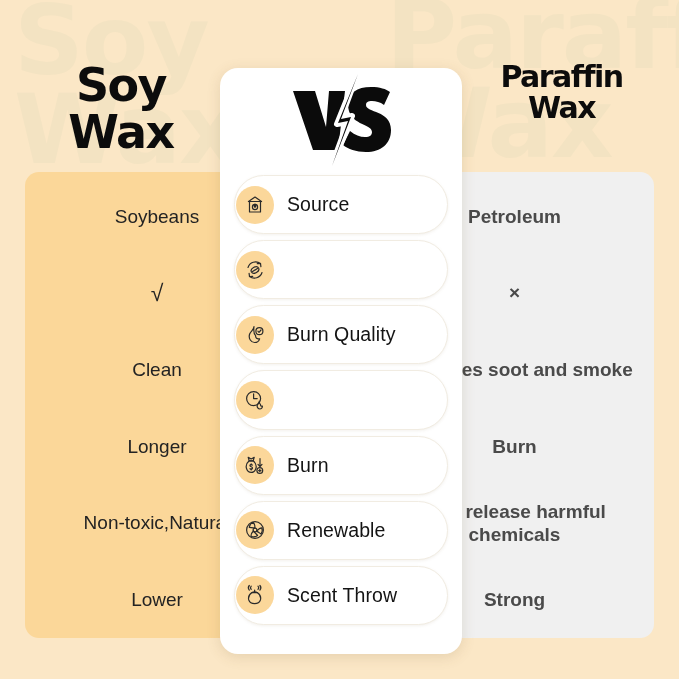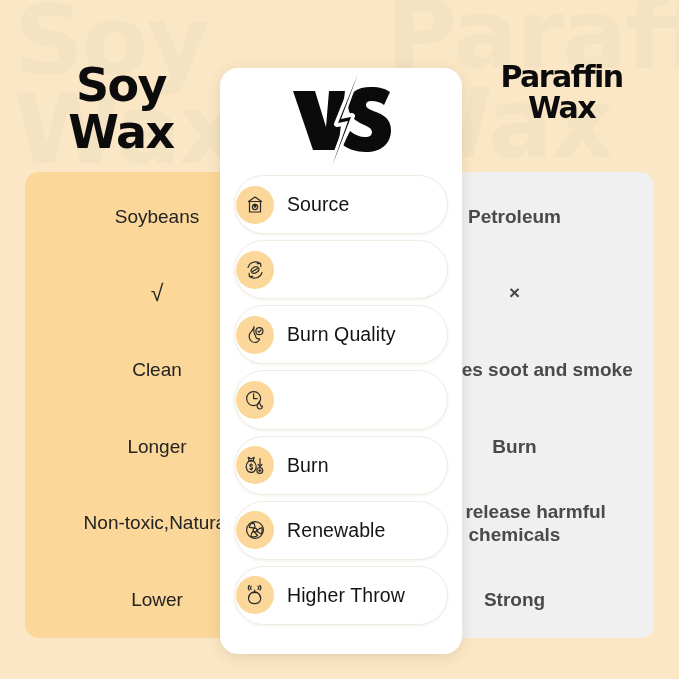--- a/index.html
+++ b/index.html
@@ -320,17 +320,17 @@
         <svg width="24" height="24" viewBox="0 0 24 24" fill="none" stroke="#2b2b2b" stroke-width="1.2" stroke-linecap="round" stroke-linejoin="round">
           <path d="M9 9.6 C6.2 11.5 5 14.4 5.8 17 C6.6 19.4 9 20.6 11.6 20.6 C14.2 20.6 16.6 19.4 17.4 17 C18.2 14.4 17 11.5 14.2 9.6 Z"></path>
           <path d="M9 9.6 C10 8.6 13.2 8.6 14.2 9.6"></path>
           <path d="M11.6 8.8 v-1.6"></path>
           <path d="M8.2 6.4 c-0.9 -1 -0.9 -2.3 0 -3.3"></path>
           <path d="M6.3 7.1 c-1.2 -1.4 -1.2 -3.2 0 -4.6"></path>
           <path d="M15 6.4 c0.9 -1 0.9 -2.3 0 -3.3"></path>
           <path d="M16.9 7.1 c1.2 -1.4 1.2 -3.2 0 -4.6"></path>
         </svg>
       </span>
-      <span class="row-label">Higher Throw</span>
+      <span class="row-label">Scent Throw</span>
     </div>
 
   </div>
 </div>
 
 </body></html>

